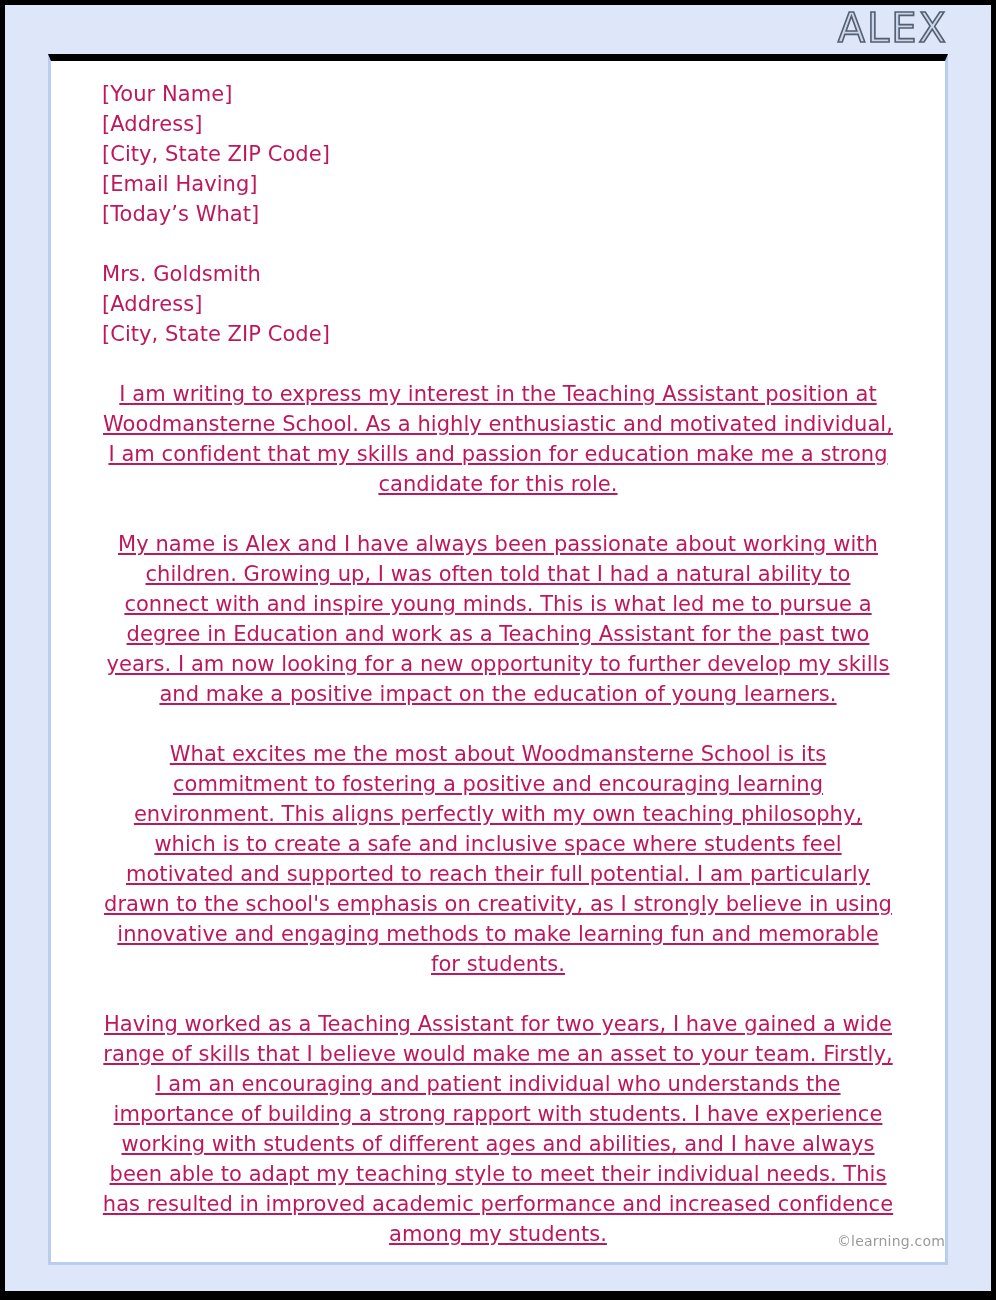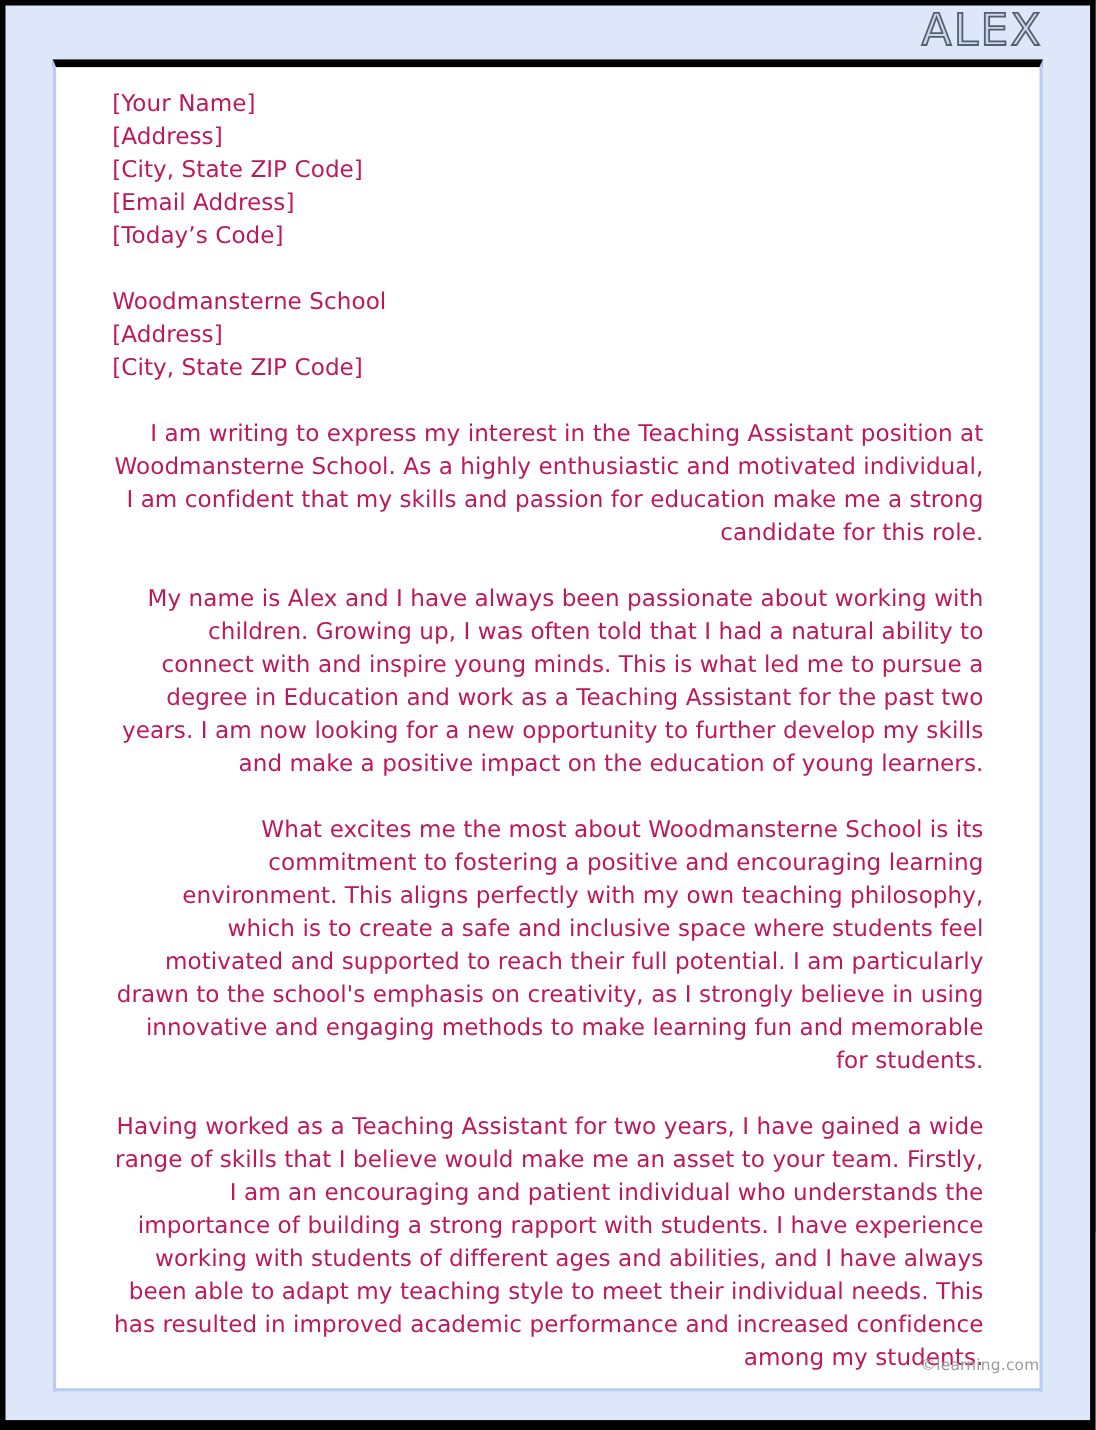--- a/index.html
+++ b/index.html
@@ -78,21 +78,21 @@
     letter-spacing: 0.05px;
   }
 
   .addr-block {
     margin-bottom: 30px;
   }
   .addr-line { display: block; white-space: nowrap; }
 
   .salutation { margin-bottom: 30px; }
 
-  .para { margin-bottom: 30px; text-align: right; }
+  .para { margin-bottom: 30px; text-align: center; text-decoration: underline; }
   .para:last-child { margin-bottom: 16px; }
 
   
   #site-watermark {
     position: absolute;
     right: 46px;
     bottom: 42px;
     font-family: "DejaVu Sans", sans-serif;
     font-size: 14px;
     line-height: 16px;
@@ -112,26 +112,26 @@
     <div id="brand-wordmark">ALEX</div>
 
     <div id="letter-card"></div>
 
     <div id="letter-body">
 
       <div class="addr-block">
         <span class="addr-line">[Your Name]</span>
         <span class="addr-line">[Address]</span>
         <span class="addr-line">[City, State ZIP Code]</span>
-        <span class="addr-line">[Email Address]</span>
-        <span class="addr-line">[Today’s Code]</span>
+        <span class="addr-line">[Email Having]</span>
+        <span class="addr-line">[Today’s What]</span>
       </div>
 
       <div class="addr-block">
-        <span class="addr-line">Woodmansterne School</span>
+        <span class="addr-line">Mrs. Goldsmith</span>
         <span class="addr-line">[Address]</span>
         <span class="addr-line">[City, State ZIP Code]</span>
       </div>
 
 
       <p class="para">I am writing to express my interest in the Teaching Assistant position at Woodmansterne School. As a highly enthusiastic and motivated individual, I am confident that my skills and passion for education make me a strong candidate for this role.</p>
       <p class="para">My name is Alex and I have always been passionate about working with children. Growing up, I was often told that I had a natural ability to connect with and inspire young minds. This is what led me to pursue a degree in Education and work as a Teaching Assistant for the past two years. I am now looking for a new opportunity to further develop my skills and make a positive impact on the education of young learners.</p>
       <p class="para">What excites me the most about Woodmansterne School is its commitment to fostering a positive and encouraging learning environment. This aligns perfectly with my own teaching philosophy, which is to create a safe and inclusive space where students feel motivated and supported to reach their full potential. I am particularly drawn to the school's emphasis on creativity, as I strongly believe in using innovative and engaging methods to make learning fun and memorable for students.</p>
       <p class="para">Having worked as a Teaching Assistant for two years, I have gained a wide range of skills that I believe would make me an asset to your team. Firstly, I am an encouraging and patient individual who understands the importance of building a strong rapport with students. I have experience working with students of different ages and abilities, and I have always been able to adapt my teaching style to meet their individual needs. This has resulted in improved academic performance and increased confidence among my students.</p>
 

